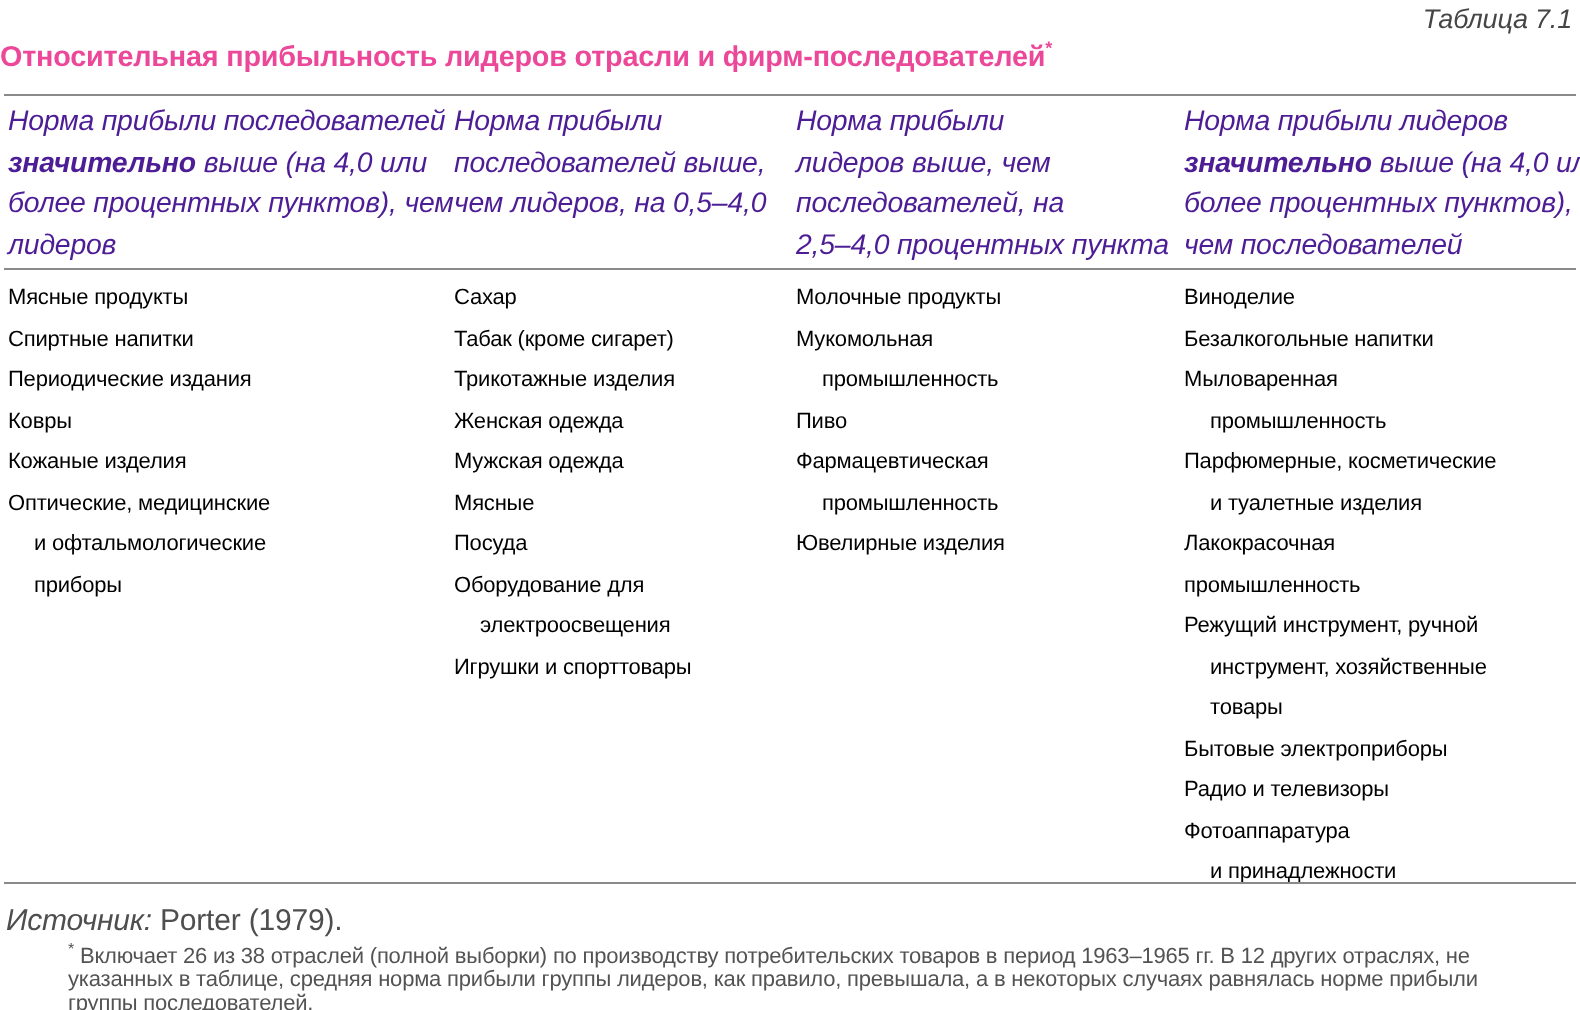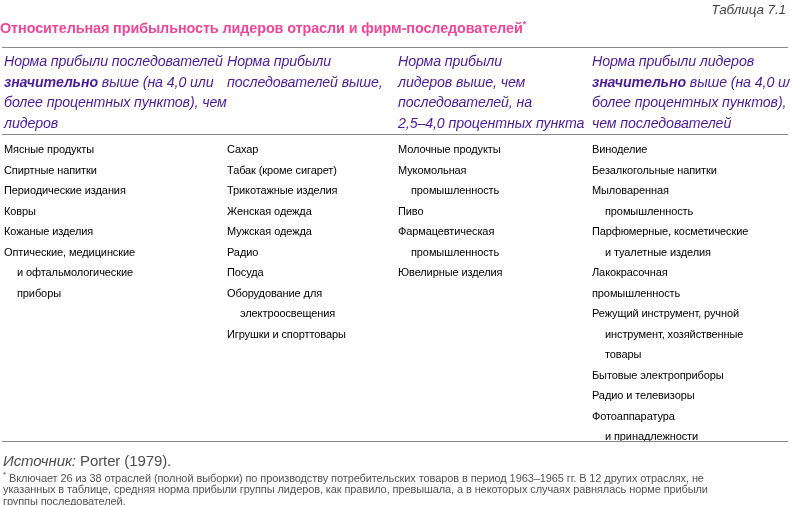--- a/index.html
+++ b/index.html
@@ -78,21 +78,21 @@
   .source-line .it { font-style: italic; }
   .footnote {
     position: absolute;
     top: 469px;
     left: 3px;
     right: 0;
     font-size: 11px;
     line-height: 11.8px;
     color: #535353;
   }
-  .fline { white-space: nowrap; }
+  .fline { white-space: nowrap; margin-left: 31px; }
   .fline sup { font-size: 8px; }
 </style>
 </head>
 <body>
 
 <div class="page">
 
   <div class="table-label">Таблица 7.1</div>
 
   <div class="doc-title"><span>Относительная прибыльность лидеров отрасли и фирм-последователей</span><sup>*</sup></div>
@@ -102,20 +102,21 @@
   <div class="grid header" id="header-grid">
       <div class="hcell">
         <div class="hline"><span>Норма прибыли последователей</span></div>
         <div class="hline"><span class="b">значительно</span><span> выше (на 4,0 или</span></div>
         <div class="hline"><span>более процентных пунктов), чем</span></div>
         <div class="hline"><span>лидеров</span></div>
       </div>
       <div class="hcell">
         <div class="hline"><span>Норма прибыли</span></div>
         <div class="hline"><span>последователей выше,</span></div>
+        <div class="hline"><span>чем лидеров, на 0,5–4,0</span></div>
       </div>
       <div class="hcell">
         <div class="hline"><span>Норма прибыли</span></div>
         <div class="hline"><span>лидеров выше, чем</span></div>
         <div class="hline"><span>последователей, на</span></div>
         <div class="hline"><span>2,5–4,0 процентных пункта</span></div>
       </div>
       <div class="hcell">
         <div class="hline"><span>Норма прибыли лидеров</span></div>
         <div class="hline"><span class="b">значительно</span><span> выше (на 4,0 или</span></div>
@@ -136,21 +137,21 @@
         <div class="bline">Оптические, медицинские</div>
         <div class="bline ind">и офтальмологические</div>
         <div class="bline ind">приборы</div>
       </div>
       <div class="bcell">
         <div class="bline">Сахар</div>
         <div class="bline">Табак (кроме сигарет)</div>
         <div class="bline">Трикотажные изделия</div>
         <div class="bline">Женская одежда</div>
         <div class="bline">Мужская одежда</div>
-        <div class="bline">Радио</div>
+        <div class="bline">Мясные</div>
         <div class="bline">Посуда</div>
         <div class="bline">Оборудование для</div>
         <div class="bline ind">электроосвещения</div>
         <div class="bline">Игрушки и спорттовары</div>
       </div>
       <div class="bcell">
         <div class="bline">Молочные продукты</div>
         <div class="bline">Мукомольная</div>
         <div class="bline ind">промышленность</div>
         <div class="bline">Пиво</div>

